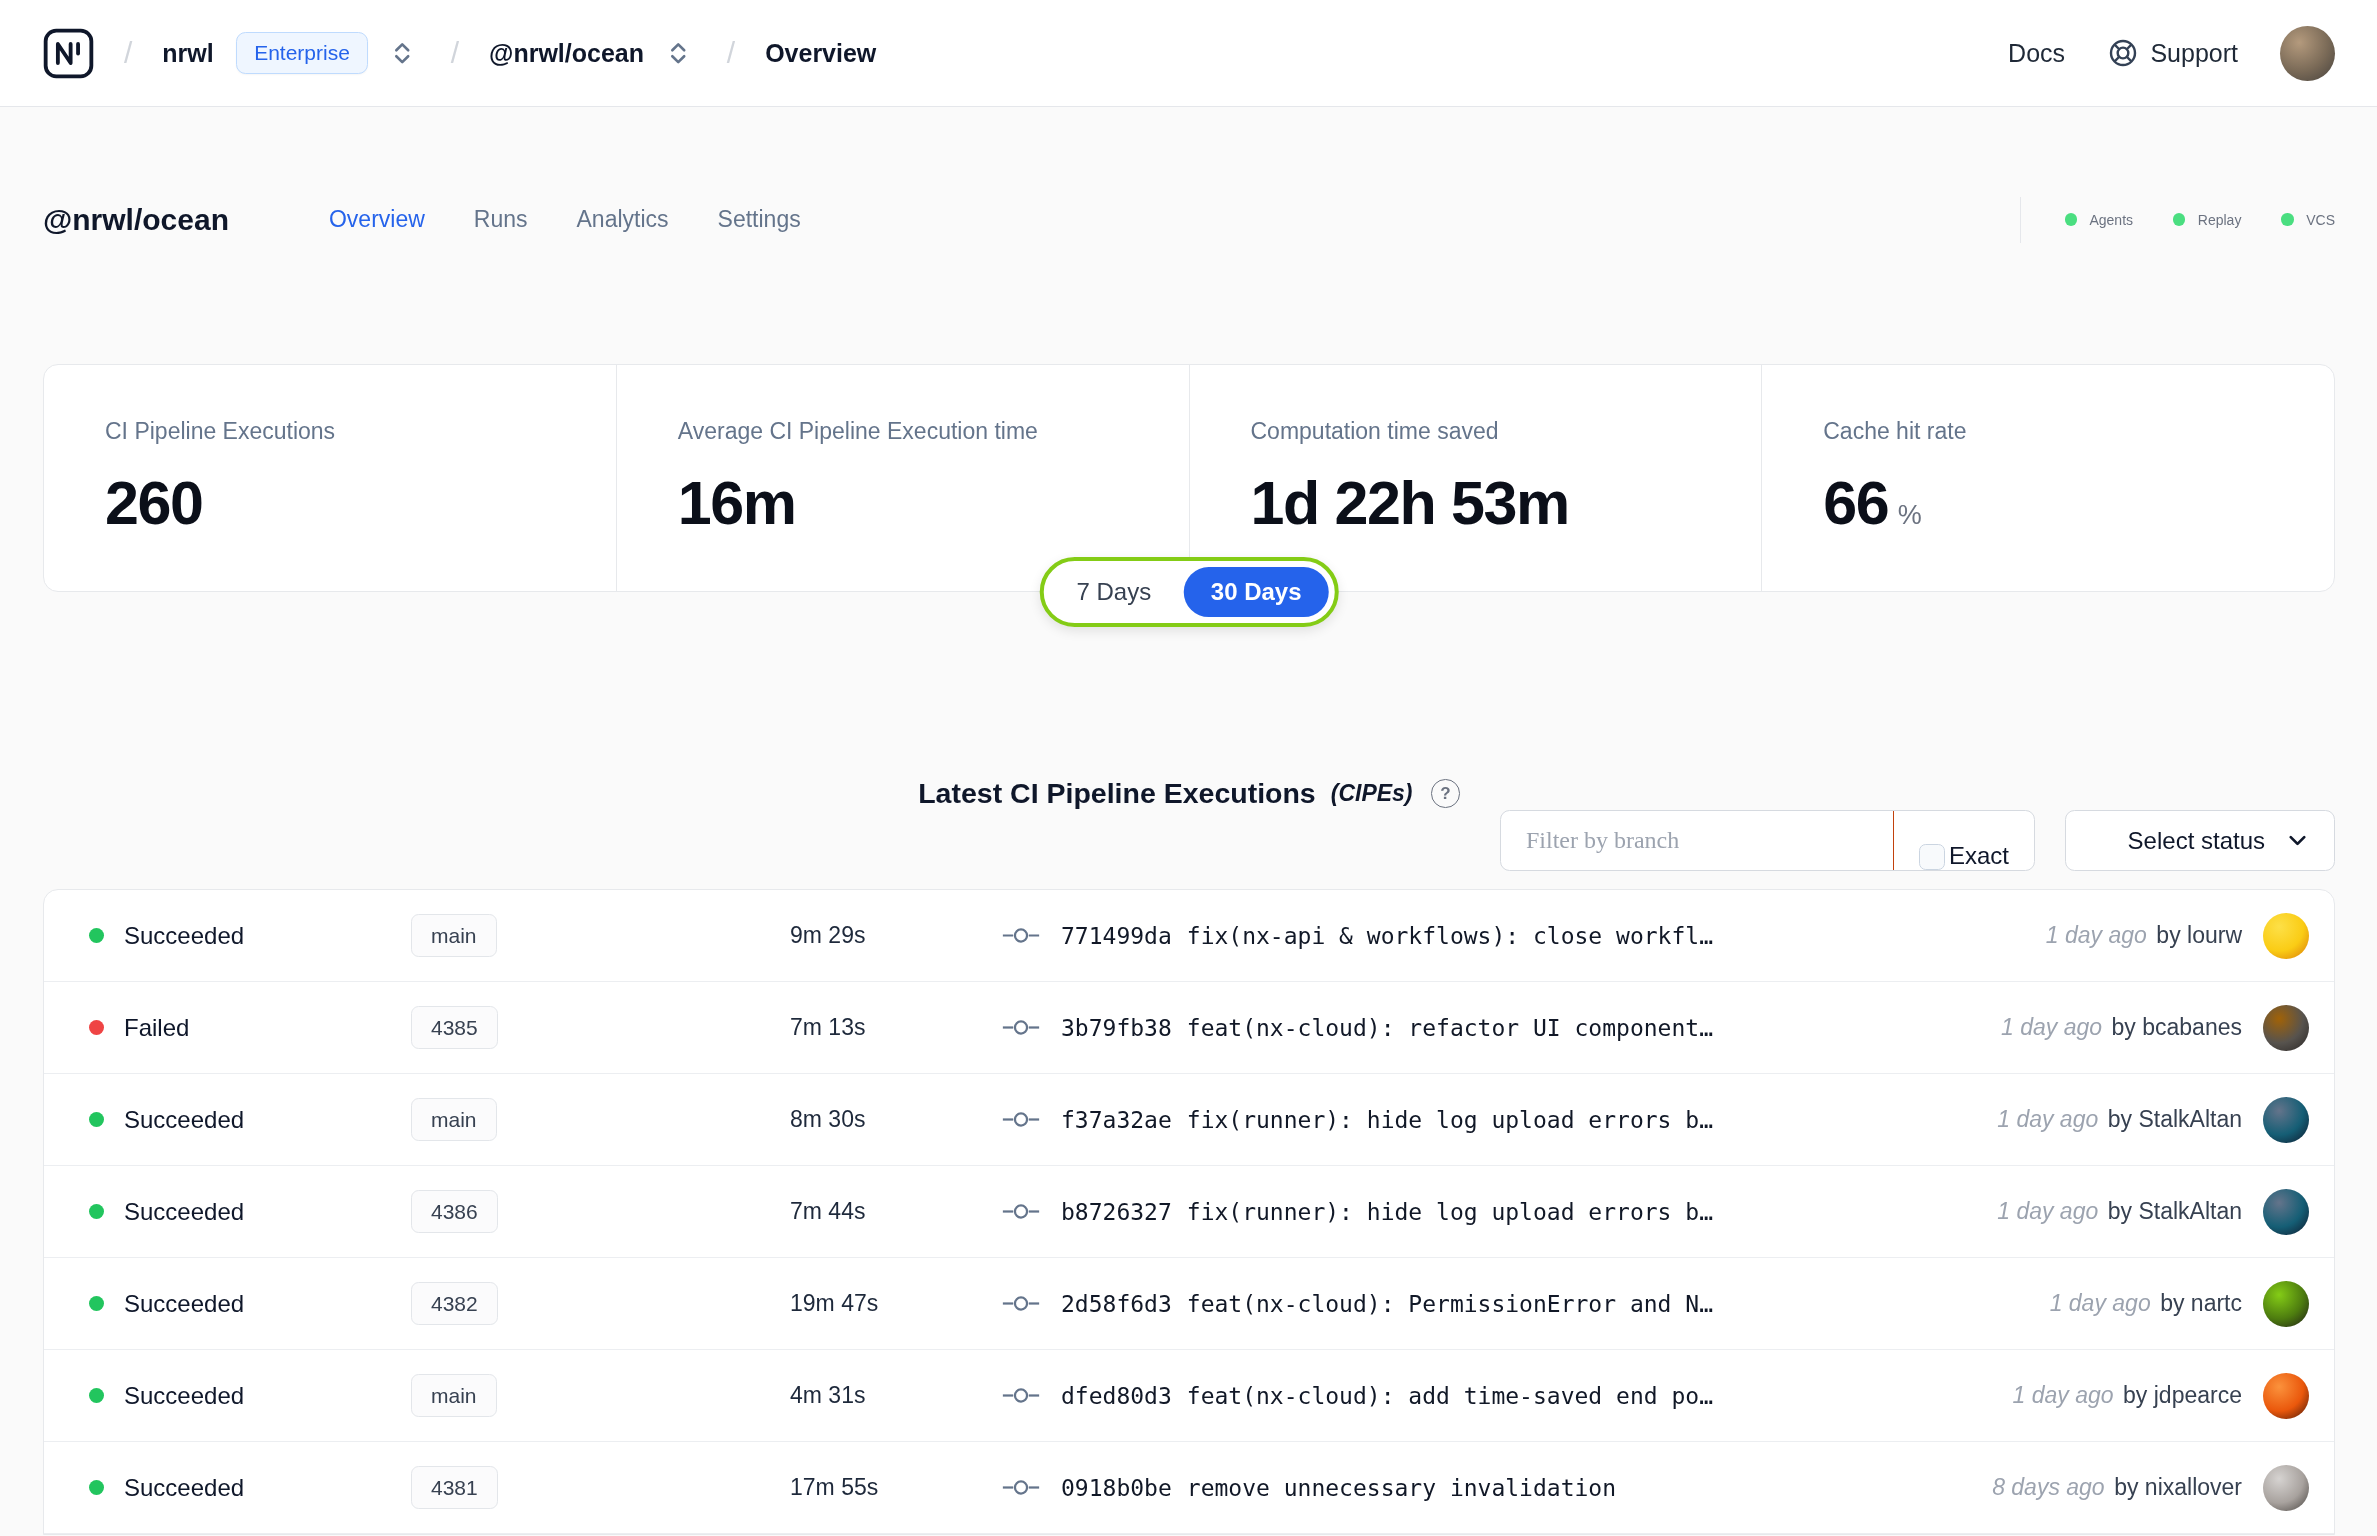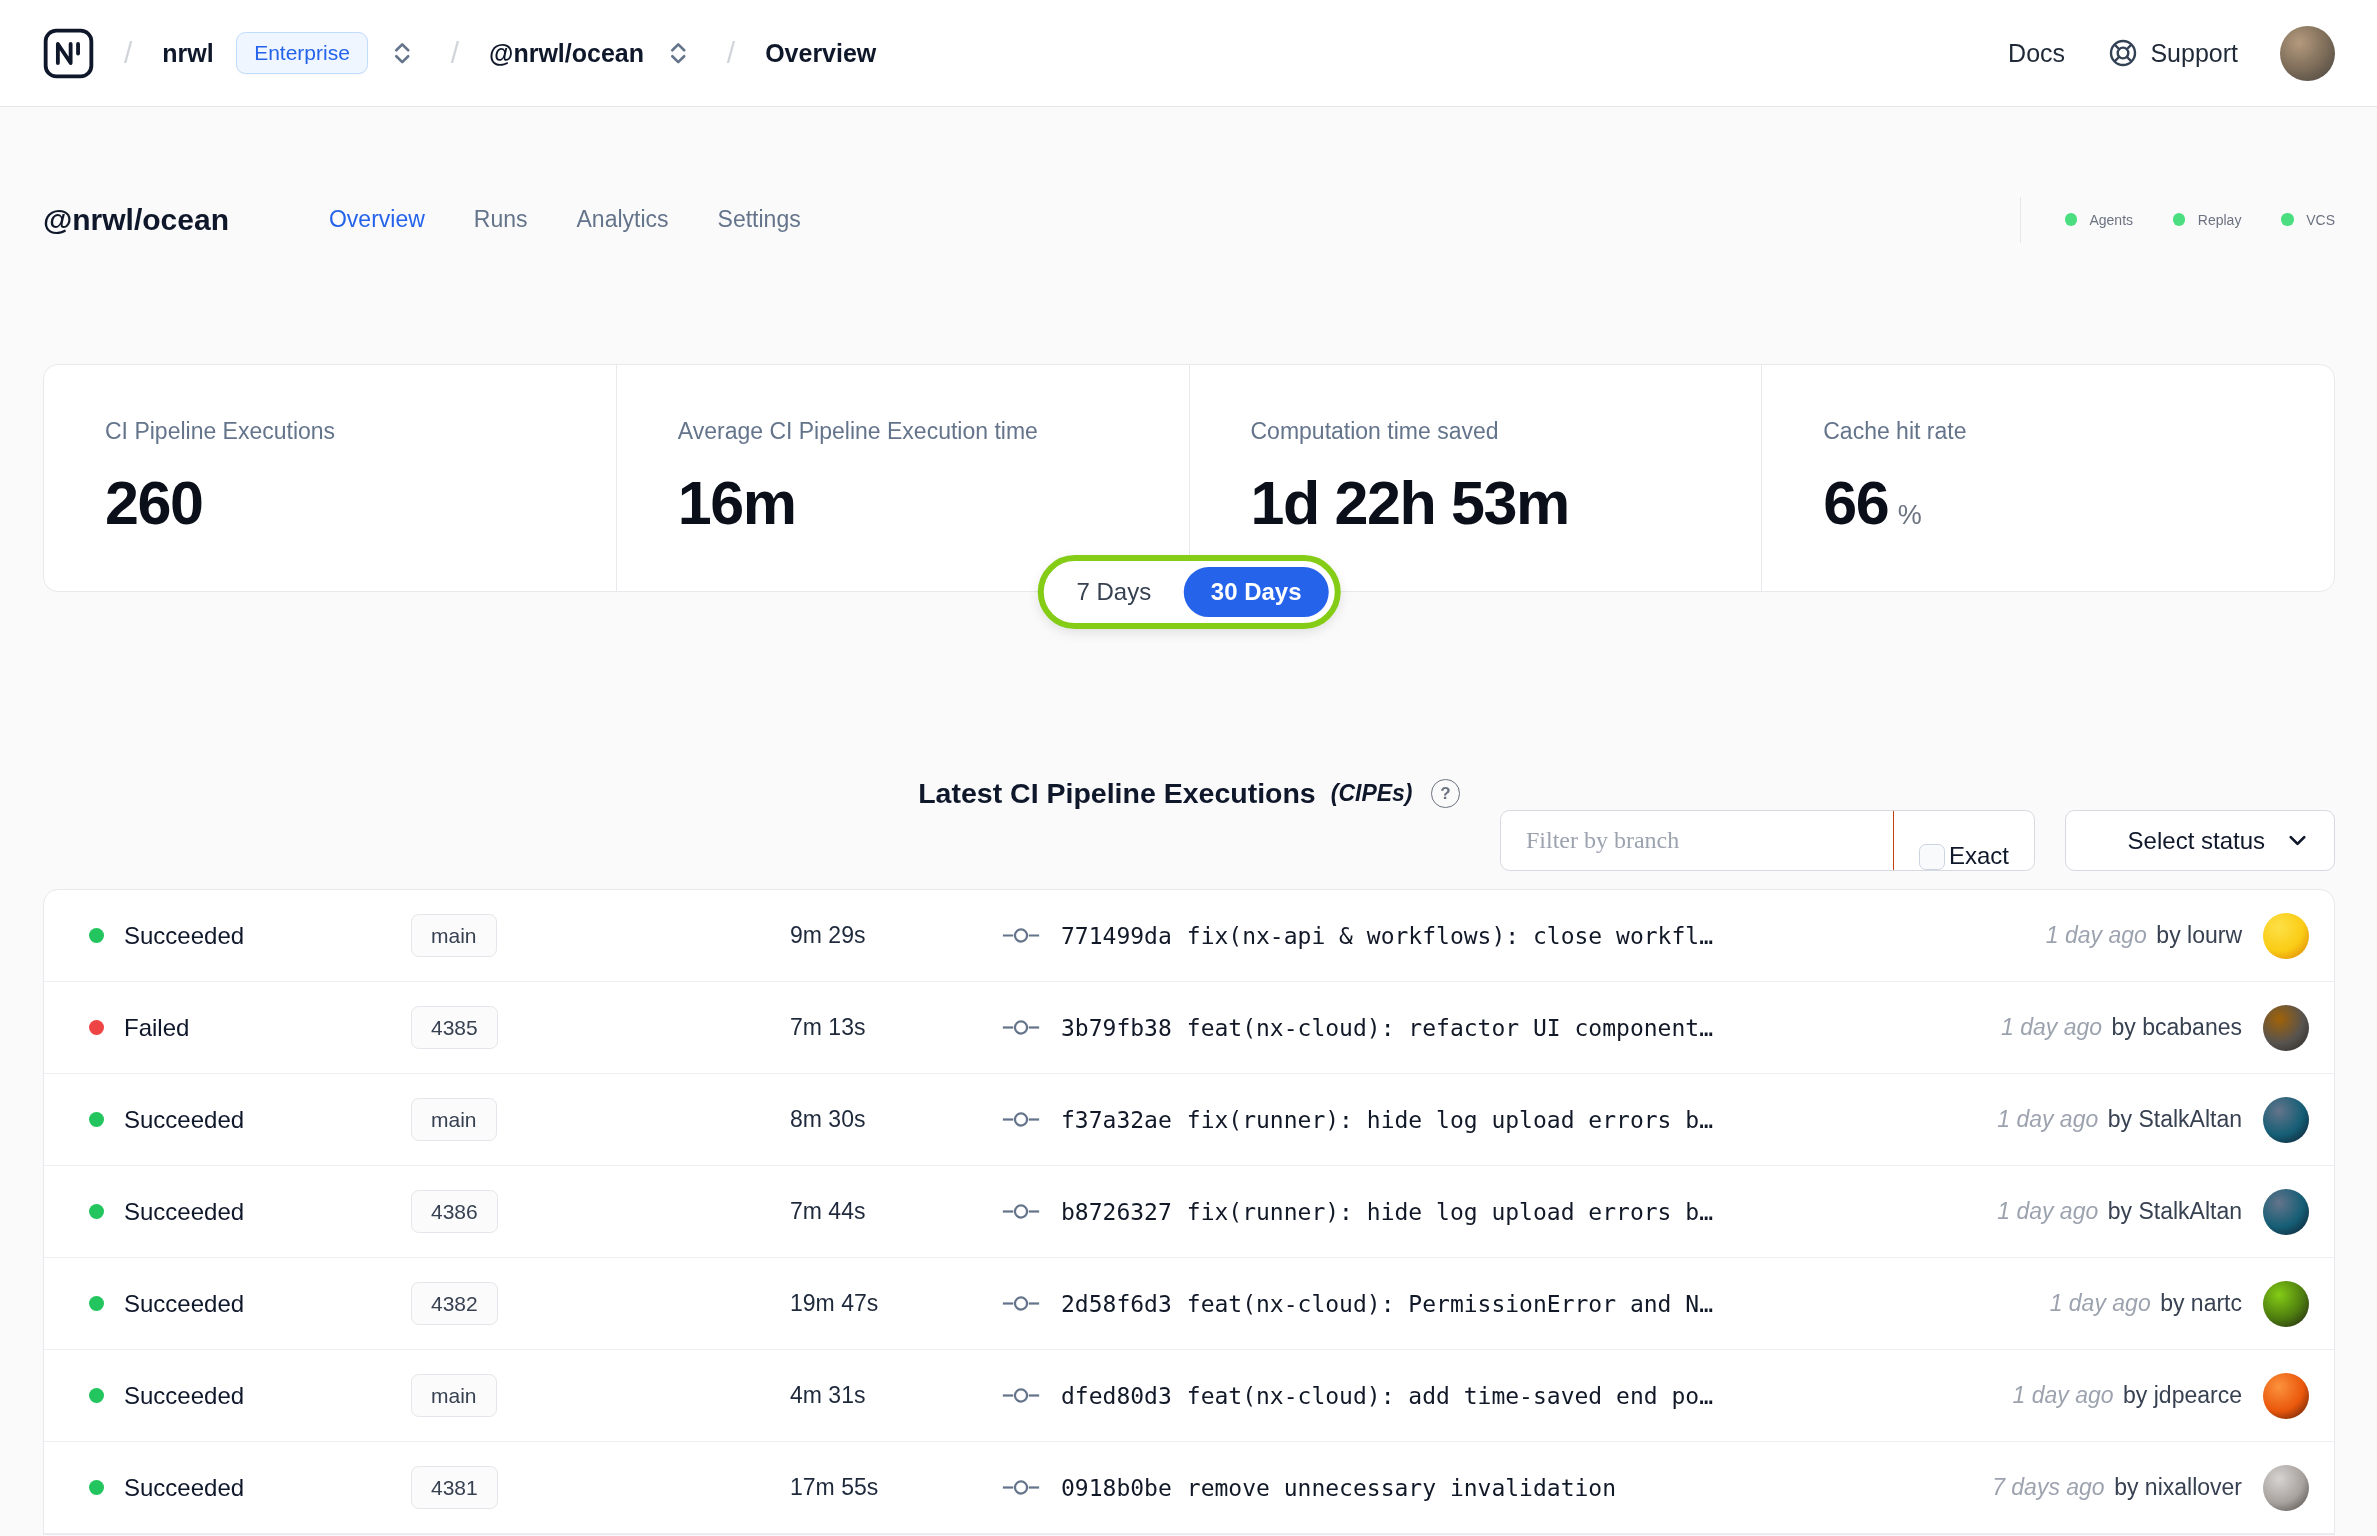--- a/index.html
+++ b/index.html
@@ -56,21 +56,21 @@
   }
   .stat-card { flex:1; padding:53px 28.5px 0 61px; border-left:1px solid #e7e9ec; }
   .stat-card:first-child { border-left:none; }
   .stat-label { font-size:23px; color:#64748b; }
   .stat-value-row { margin-top:23px; }
   .stat-value { font-size:61px; font-weight:700; color:#0b0f19; letter-spacing:-1.4px; }
   .stat-suffix { font-size:27px; color:#6b7280; margin-left:9.5px; }
   .range-toggle {
     position:absolute; left:50%; bottom:0; transform:translate(-50%,50%);
     display:flex; align-items:center; gap:5.7px; background:#fff;
-    border:6px solid #84cc16; border-radius:950px; padding:5.7px;
+    border:4px solid #84cc16; border-radius:950px; padding:5.7px;
     box-shadow:0 3.8px 11.4px rgba(0,0,0,.10);
   }
   .range-pill {
     font-size:24px; padding:11.4px 27px; border-radius:950px; border:none;
     background:transparent; color:#374151; font-weight:500; cursor:pointer;
     font-family:inherit;
   }
   .range-pill.active { background:#2563eb; color:#fff; font-weight:600; }
 
   
@@ -416,20 +416,20 @@
     <div class="c-duration">17m 55s</div>
     <div class="c-commit">
       <svg class="commit-icon" viewBox="0 0 44 24" width="38" height="21" fill="none" stroke="#64748b" stroke-width="2.6">
           <line x1="1" y1="12" x2="13" y2="12"></line>
           <circle cx="22" cy="12" r="7"></circle>
           <line x1="31" y1="12" x2="43" y2="12"></line>
         </svg>
       <span class="mono"><span class="hash">0918b0be</span><span>remove unnecessary invalidation</span></span>
     </div>
     <div class="c-meta">
-      <span class="time">7 days ago</span>
+      <span class="time">8 days ago</span>
       <span class="author">by nixallover</span>
       <span class="avatar row-avatar av-6"></span>
     </div>
   </div>
 
 </div>
 
 
 </body></html>

